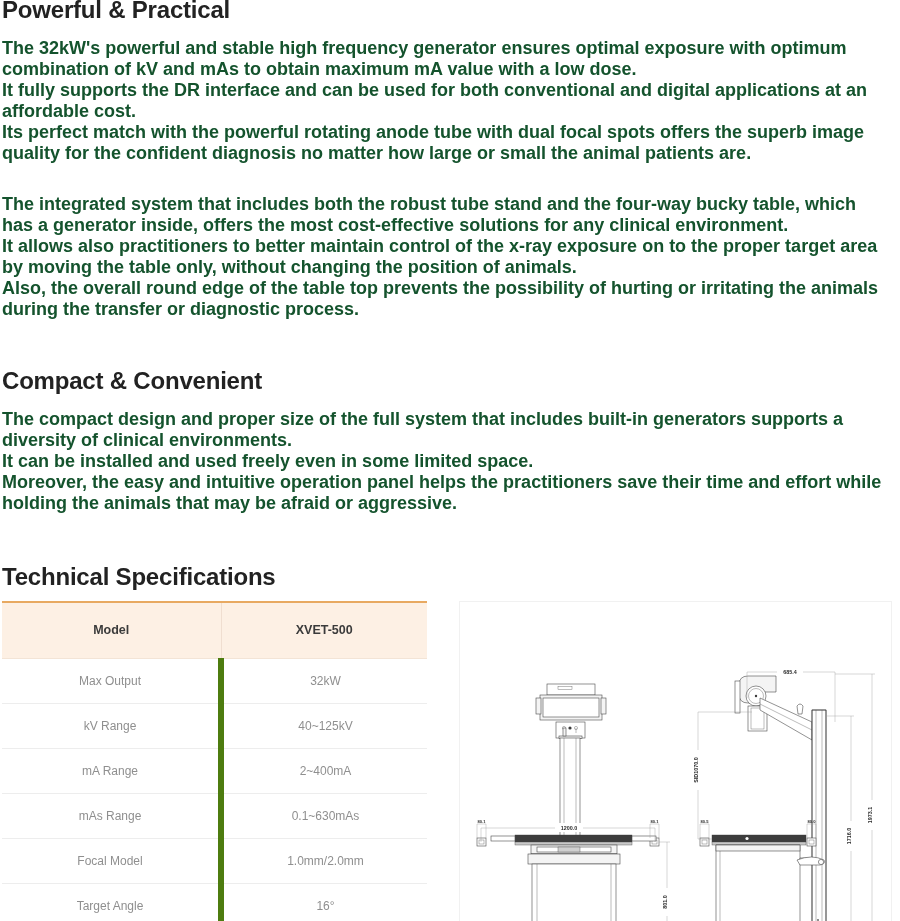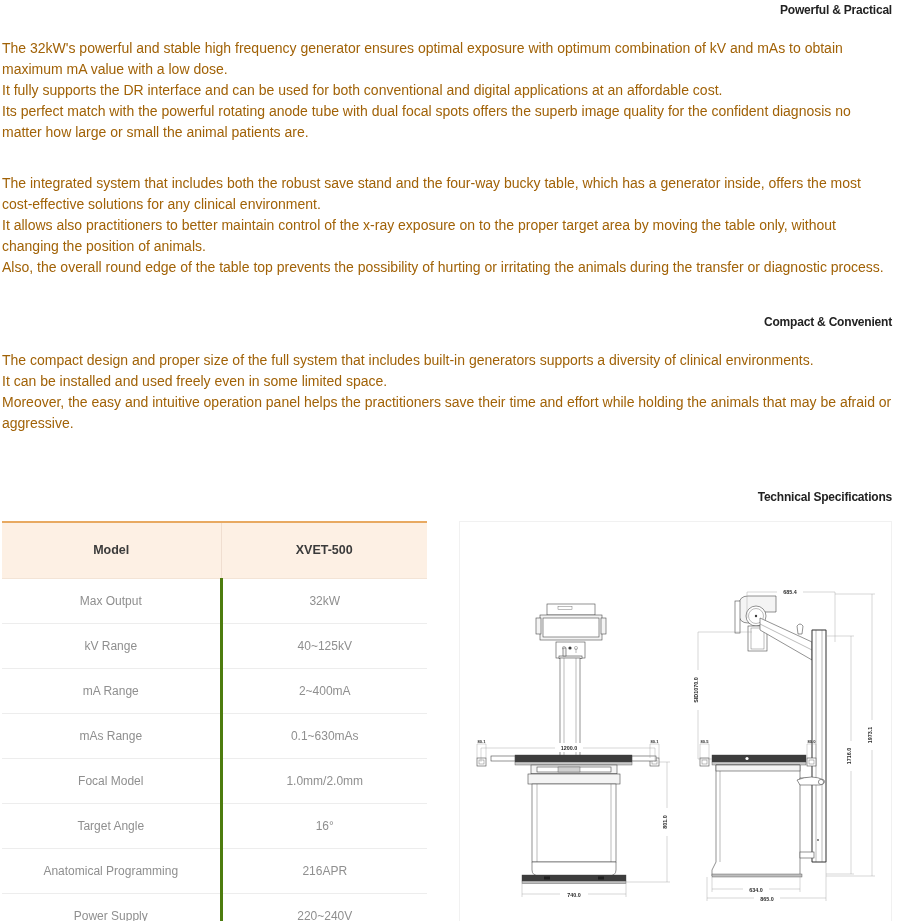--- a/index.html
+++ b/index.html
@@ -13,35 +13,34 @@
     height: 921px;
     font-family: "Liberation Sans", sans-serif;
     color: #4a4a4a;
     overflow: hidden;
     position: relative;
   }
 
   .page { padding: 0 0 0 0; }
 
   h2.section-heading {
-    font-size: 12px;
+    font-size: 24px;
     font-weight: bold;
     color: #222222;
     margin: 0;
     letter-spacing: -0.2px;
     line-height: 20px;
-    text-align: right;
   }
 
   p.body-line {
-    font-size: 14px;
+    font-size: 18px;
     line-height: 21px;
-    color: #a16207;
+    color: #14532d;
     margin: 0;
-    font-weight: 400;
+    font-weight: 700;
   }
 
   .block { margin: 0; }
   .gap-30 { height: 30px; }
 
   
   .specs-area {
     display: flex;
     gap: 32px;
     align-items: flex-start;
@@ -68,21 +67,21 @@
     background: #fdf0e4;
     color: #3b3b3b;
     font-weight: bold;
     font-size: 12.5px;
     height: 56px;
     border-bottom: 1px solid #f3e4d6;
   }
   table.spec-table th.col-label,
   table.spec-table td.col-label {
     width: 219px;
-    border-right: 3px solid #4d7c0f;
+    border-right: 6px solid #4d7c0f;
   }
   table.spec-table td {
     color: #8f8f8f;
   }
   table.spec-table thead th.col-label { border-right: 1px solid #f0ded0; }
 
   
   .drawing-panel {
     width: 433px;
     height: 410px;
@@ -112,27 +111,27 @@
       <h2 class="section-heading">Powerful &amp; Practical</h2>
     </div>
     <div style="height:18px;"></div>
     <div>
       <p class="body-line">The 32kW's powerful and stable high frequency generator ensures optimal exposure with optimum combination of kV and mAs to obtain maximum mA value with a low dose.</p>
       <p class="body-line">It fully supports the DR interface and can be used for both conventional and digital applications at an affordable cost.</p>
       <p class="body-line">Its perfect match with the powerful rotating anode tube with dual focal spots offers the superb image quality for the confident diagnosis no matter how large or small the animal patients are.</p>
     </div>
     <div class="gap-30"></div>
     <div>
-      <p class="body-line">The integrated system that includes both the robust save stand and the four-way bucky table, which has a generator inside, offers the most cost-effective solutions for any clinical environment.</p>
+      <p class="body-line">The integrated system that includes both the robust tube stand and the four-way bucky table, which has a generator inside, offers the most cost-effective solutions for any clinical environment.</p>
       <p class="body-line">It allows also practitioners to better maintain control of the x-ray exposure on to the proper target area by moving the table only, without changing the position of animals.</p>
       <p class="body-line">Also, the overall round edge of the table top prevents the possibility of hurting or irritating the animals during the transfer or diagnostic process.</p>
     </div>
   </div>
 
-  <div class="block" style="padding:0 8px 0 2px; margin-top:34px;">
+  <div class="block" style="padding:0 8px 0 2px; margin-top:51px;">
     <h2 class="section-heading">Compact &amp; Convenient</h2>
     <div style="height:18px;"></div>
     <div>
       <p class="body-line">The compact design and proper size of the full system that includes built-in generators supports a diversity of clinical environments.</p>
       <p class="body-line">It can be installed and used freely even in some limited space.</p>
       <p class="body-line">Moreover, the easy and intuitive operation panel helps the practitioners save their time and effort while holding the animals that may be afraid or aggressive.</p>
     </div>
   </div>
 
   <div class="block" style="padding:0 8px 0 2px; margin-top:53px;">

